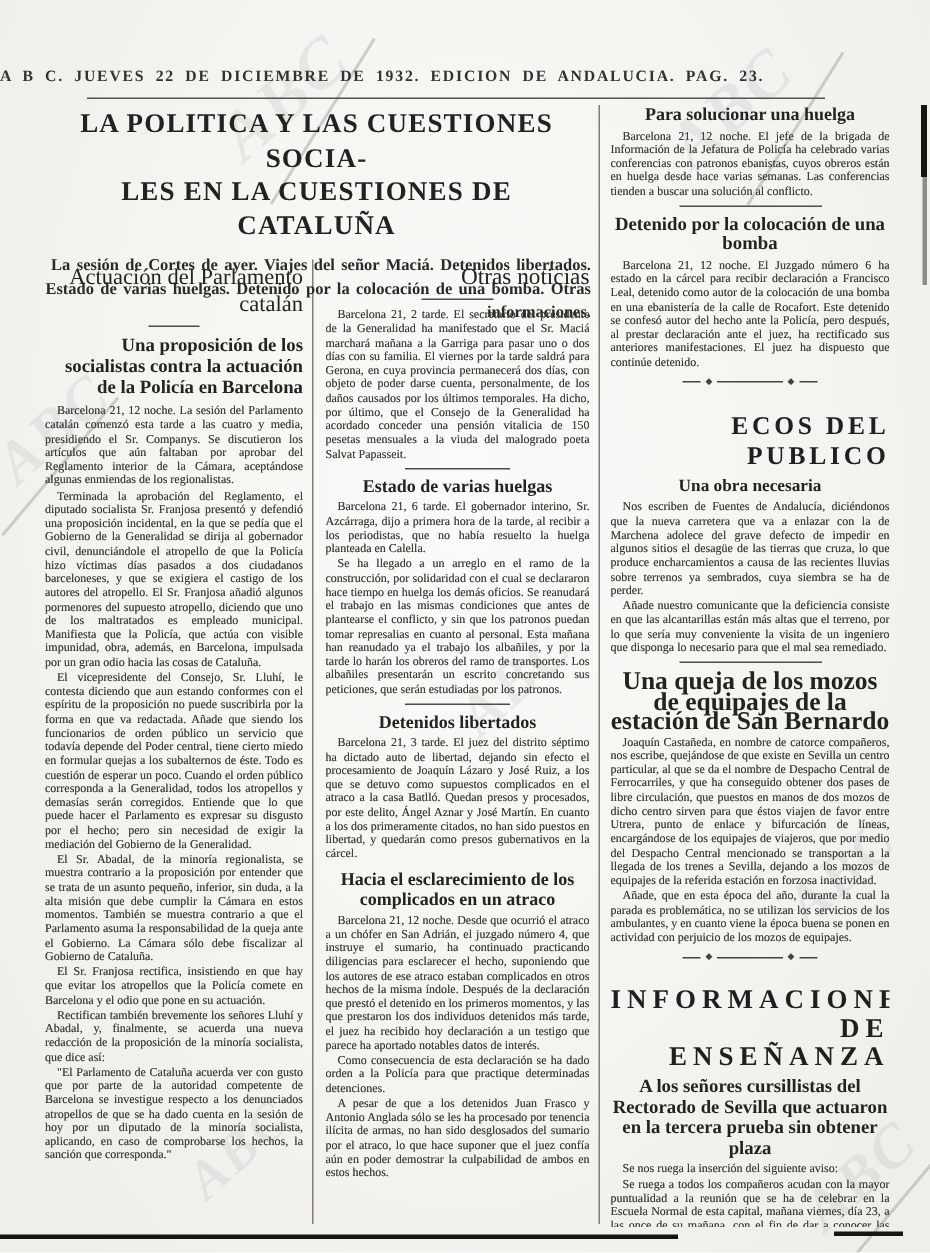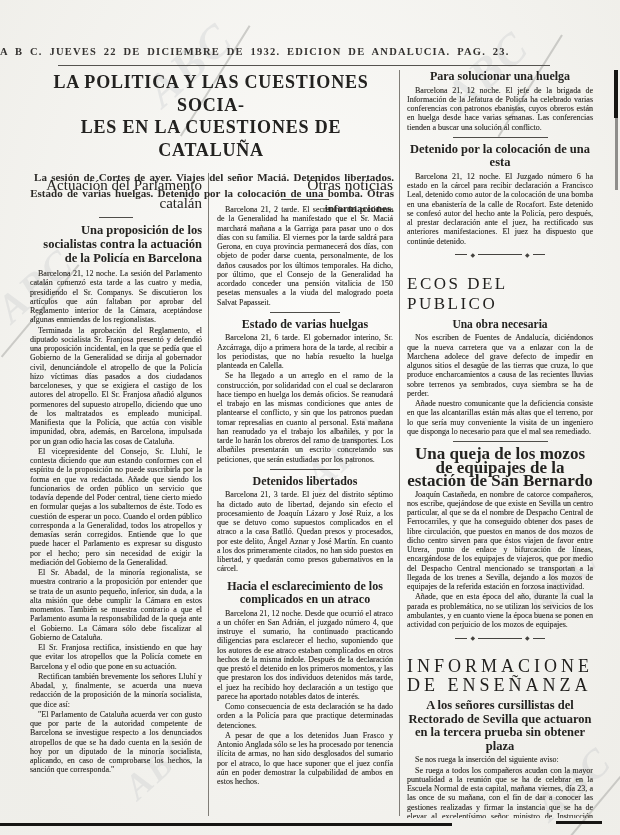--- a/index.html
+++ b/index.html
@@ -56,21 +56,21 @@
     margin:2px 0 4px; font-size:12.5px; line-height:14px; font-weight:bold;
     text-align:right; color:#242320;
   }
   .divider{height:1px; background:#4f4d49; margin:5px auto;}
   .w34{width:34px;} .w45{width:48px;} .w70{width:70px;} .w95{width:95px;}
   .art-head{
     margin:4px 0 2px; font-size:12px; line-height:13.5px; font-weight:bold;
     text-align:center; color:#242320;
   }
   .section-title{
-    margin:16px 0 1px; font-weight:normal; text-align:left; color:#201f1d;
+    margin:16px 0 1px; font-weight:bold; text-align:right; color:#201f1d;
   }
   .ecos-title{font-size:17px; letter-spacing:2.5px;}
   .ens-title{font-size:18px; letter-spacing:4px; line-height:19px;}
   p.body{
     margin:0 0 1px; font-size:8px; line-height:9.25px;
     text-align:justify; text-indent:8px; color:#3a3833;
     text-shadow:0 0 .4px rgba(50,48,44,.55);
   }
   .ornament{display:flex; align-items:center; justify-content:center; gap:3px; margin:6px auto 4px;}
   .ornament .bar{height:1px; background:#45433f;}
@@ -146,21 +146,21 @@
     <p class="body">Barcelona 21, 12 noche. Desde que ocurrió el atraco a un chófer en San Adrián, el juzgado número 4, que instruye el sumario, ha continuado practicando diligencias para esclarecer el hecho, suponiendo que los autores de ese atraco estaban complicados en otros hechos de la misma índole. Después de la declaración que prestó el detenido en los primeros momentos, y las que prestaron los dos individuos detenidos más tarde, el juez ha recibido hoy declaración a un testigo que parece ha aportado notables datos de interés.</p>
     <p class="body">Como consecuencia de esta declaración se ha dado orden a la Policía para que practique determinadas detenciones.</p>
     <p class="body">A pesar de que a los detenidos Juan Frasco y Antonio Anglada sólo se les ha procesado por tenencia ilícita de armas, no han sido desglosados del sumario por el atraco, lo que hace suponer que el juez confía aún en poder demostrar la culpabilidad de ambos en estos hechos.</p>
   </section>
 
   <section class="col col-right">
     <h3 class="art-head" style="font-size:12px;">Para solucionar una huelga</h3>
     <p class="body">Barcelona 21, 12 noche. El jefe de la brigada de Información de la Jefatura de Policía ha celebrado varias conferencias con patronos ebanistas, cuyos obreros están en huelga desde hace varias semanas. Las conferencias tienden a buscar una solución al conflicto.</p>
 
     <div class="divider w95"></div>
-    <h3 class="art-head" style="font-size:12.5px;">Detenido por la colocación de una esta</h3>
+    <h3 class="art-head" style="font-size:12.5px;">Detenido por la colocación de una bomba</h3>
     <p class="body">Barcelona 21, 12 noche. El Juzgado número 6 ha estado en la cárcel para recibir declaración a Francisco Leal, detenido como autor de la colocación de una bomba en una ebanistería de la calle de Rocafort. Este detenido se confesó autor del hecho ante la Policía, pero después, al prestar declaración ante el juez, ha rectificado sus anteriores manifestaciones. El juez ha dispuesto que continúe detenido.</p>
 
     <div class="ornament">
       <span class="bar b1"></span>
         <span class="dia">◆</span>
         <span class="bar b2"></span>
         <span class="dia">◆</span>
         <span class="bar b1"></span>
     </div>
     <h2 class="section-title ecos-title">ECOS DEL PUBLICO</h2>

